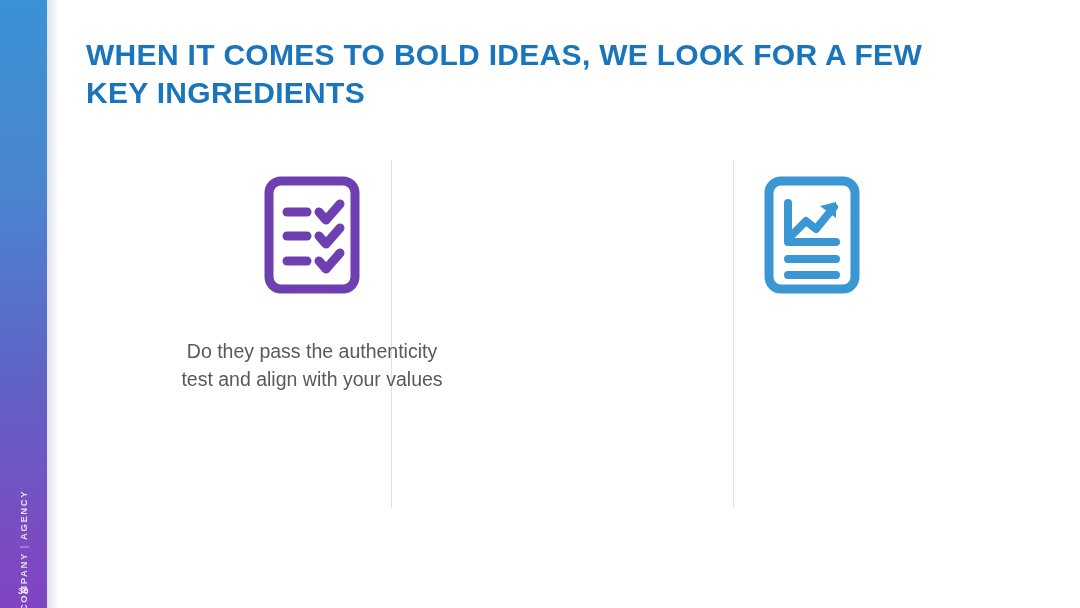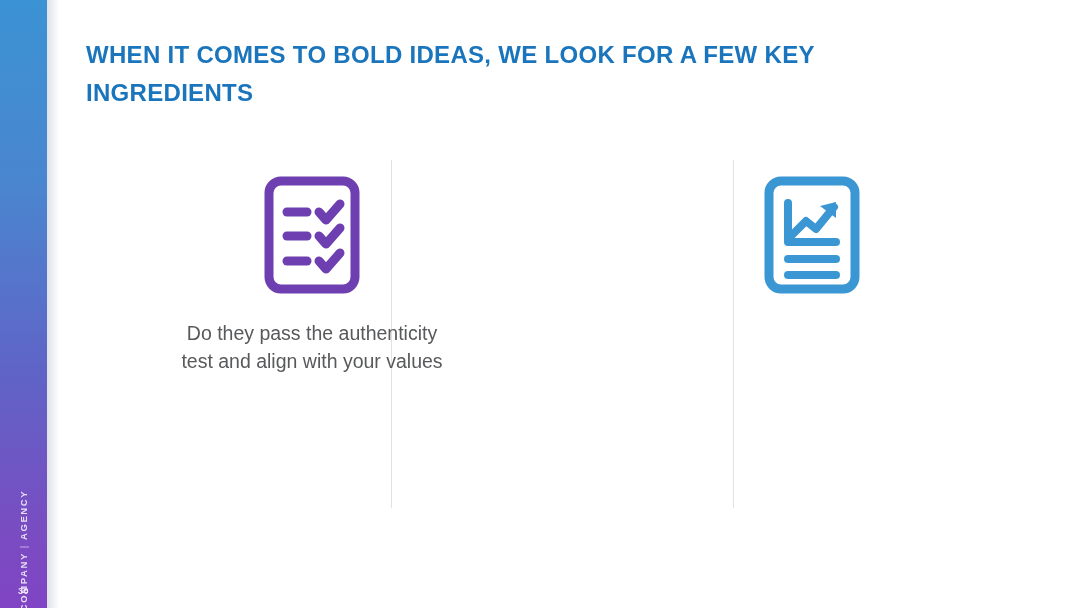--- a/index.html
+++ b/index.html
@@ -70,21 +70,21 @@
     letter-spacing: 0.5px;
   }
 
   
   .title {
     position: absolute;
     left: 86px;
     top: 36px;
     width: 900px;
     color: #1a75bc;
-    font-size: 24px;
+    font-size: 30px;
     font-weight: 700;
     line-height: 38px;
     letter-spacing: 0.3px;
     font-stretch: condensed;
     text-transform: uppercase;
     font-family: "Liberation Sans Narrow", "Liberation Sans", sans-serif;
   }
 
   
   .columns {
@@ -112,21 +112,21 @@
   .divider.d1 { left: 391px; }
   .divider.d2 { left: 733px; }
 
   .icon-wrap {
     height: 150px;
     display: flex;
     align-items: center;
     justify-content: center;
   }
   .col-text {
-    margin-top: 10px;
+    margin-top: 28px;
     text-align: center;
     color: #58595b;
     font-size: 19.5px;
     line-height: 27.5px;
     width: 280px;
   }
   .col-3 .col-text { width: 288px; }
 </style>
 </head>
 <body>

